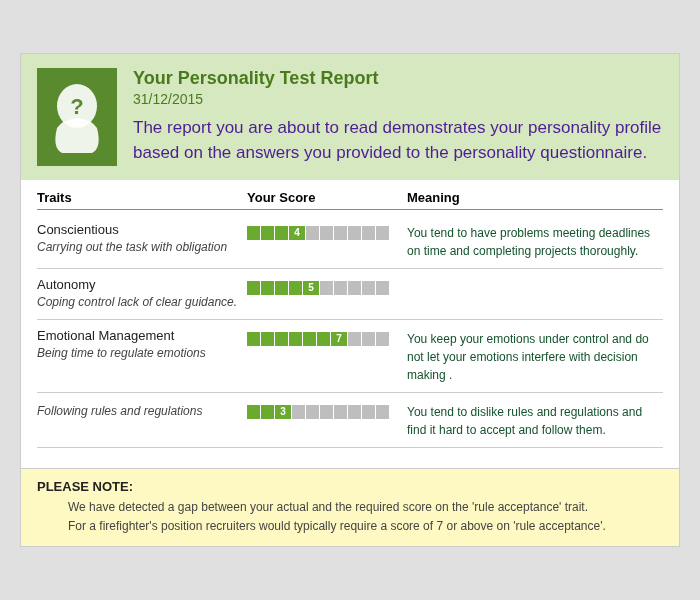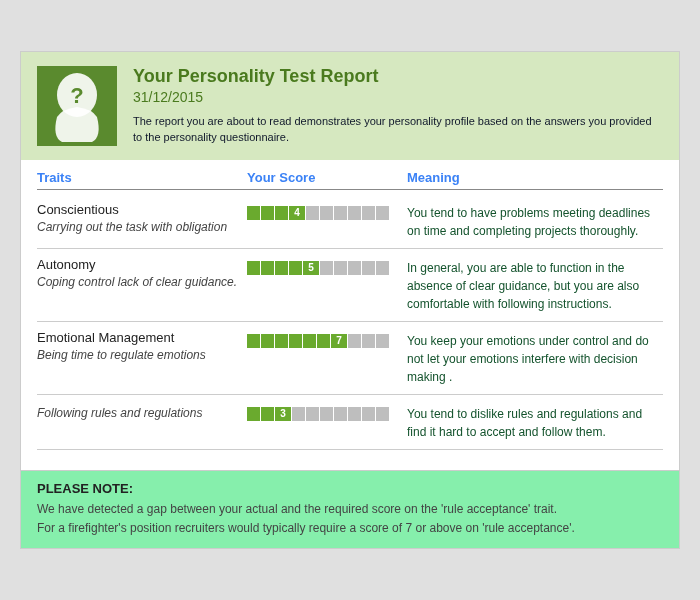--- a/index.html
+++ b/index.html
@@ -46,37 +46,37 @@
       font-size: 18px;
       font-weight: bold;
       margin-bottom: 2px;
     }
     .header-date {
       color: #4a7a1e;
       font-size: 14px;
       margin-bottom: 8px;
     }
     .header-desc {
-      color: #0f172a;
-      font-size: 11px;
+      color: #4c1d95;
+      font-size: 17px;
       line-height: 1.5;
     }
     .content {
       padding: 10px 16px 16px 16px;
     }
     .table-header {
       display: grid;
       grid-template-columns: 210px 160px 1fr;
       border-bottom: 1px solid #888;
       padding-bottom: 4px;
       margin-bottom: 4px;
     }
     .table-header span {
       font-weight: bold;
-      color: #3b82f6;
+      color: #000000;
       font-size: 13px;
     }
     .trait-row {
       display: grid;
       grid-template-columns: 210px 160px 1fr;
       border-bottom: 1px solid #ccc;
       padding: 8px 0;
       align-items: start;
     }
     .trait-name {
@@ -91,35 +91,36 @@
       margin-top: 2px;
       line-height: 1.4;
     }
     .meaning-text {
       color: #14532d;
       font-size: 12px;
       line-height: 1.5;
       padding-top: 2px;
     }
     .note-section {
-      background: #86efac;
+      background: #fef9c3;
       border-top: 1px solid #ccc;
       padding: 10px 16px;
       margin-top: 4px;
     }
     .note-title {
       font-weight: bold;
       font-size: 13px;
       color: #222;
       margin-bottom: 4px;
     }
     .note-text {
       font-size: 12px;
       color: #444;
       line-height: 1.6;
+      margin-left: 31px;
     }
 
     
     .bar-wrapper {
       display: flex;
       flex-direction: row;
       align-items: center;
     }
     .seg {
       display: inline-block;
@@ -205,21 +206,20 @@
               <span class="seg seg-filled"></span>
               <span class="seg seg-filled"></span>
               <span class="seg seg-number">5</span>
               <span class="seg seg-empty"></span>
               <span class="seg seg-empty"></span>
               <span class="seg seg-empty"></span>
               <span class="seg seg-empty"></span>
               <span class="seg seg-empty"></span>
             </div>
           </div>
-          <div class="meaning-text">In general, you are able to function in the absence of clear guidance, but you are also comfortable with following instructions.</div>
         </div>
         <div class="trait-row">
           <div>
             <div class="trait-name">Emotional Management</div>
             <div class="trait-desc">Being time to regulate emotions</div>
           </div>
           <div style="padding-top: 4px;">
             <div class="bar-wrapper">
               <span class="seg seg-filled"></span>
               <span class="seg seg-filled"></span>

